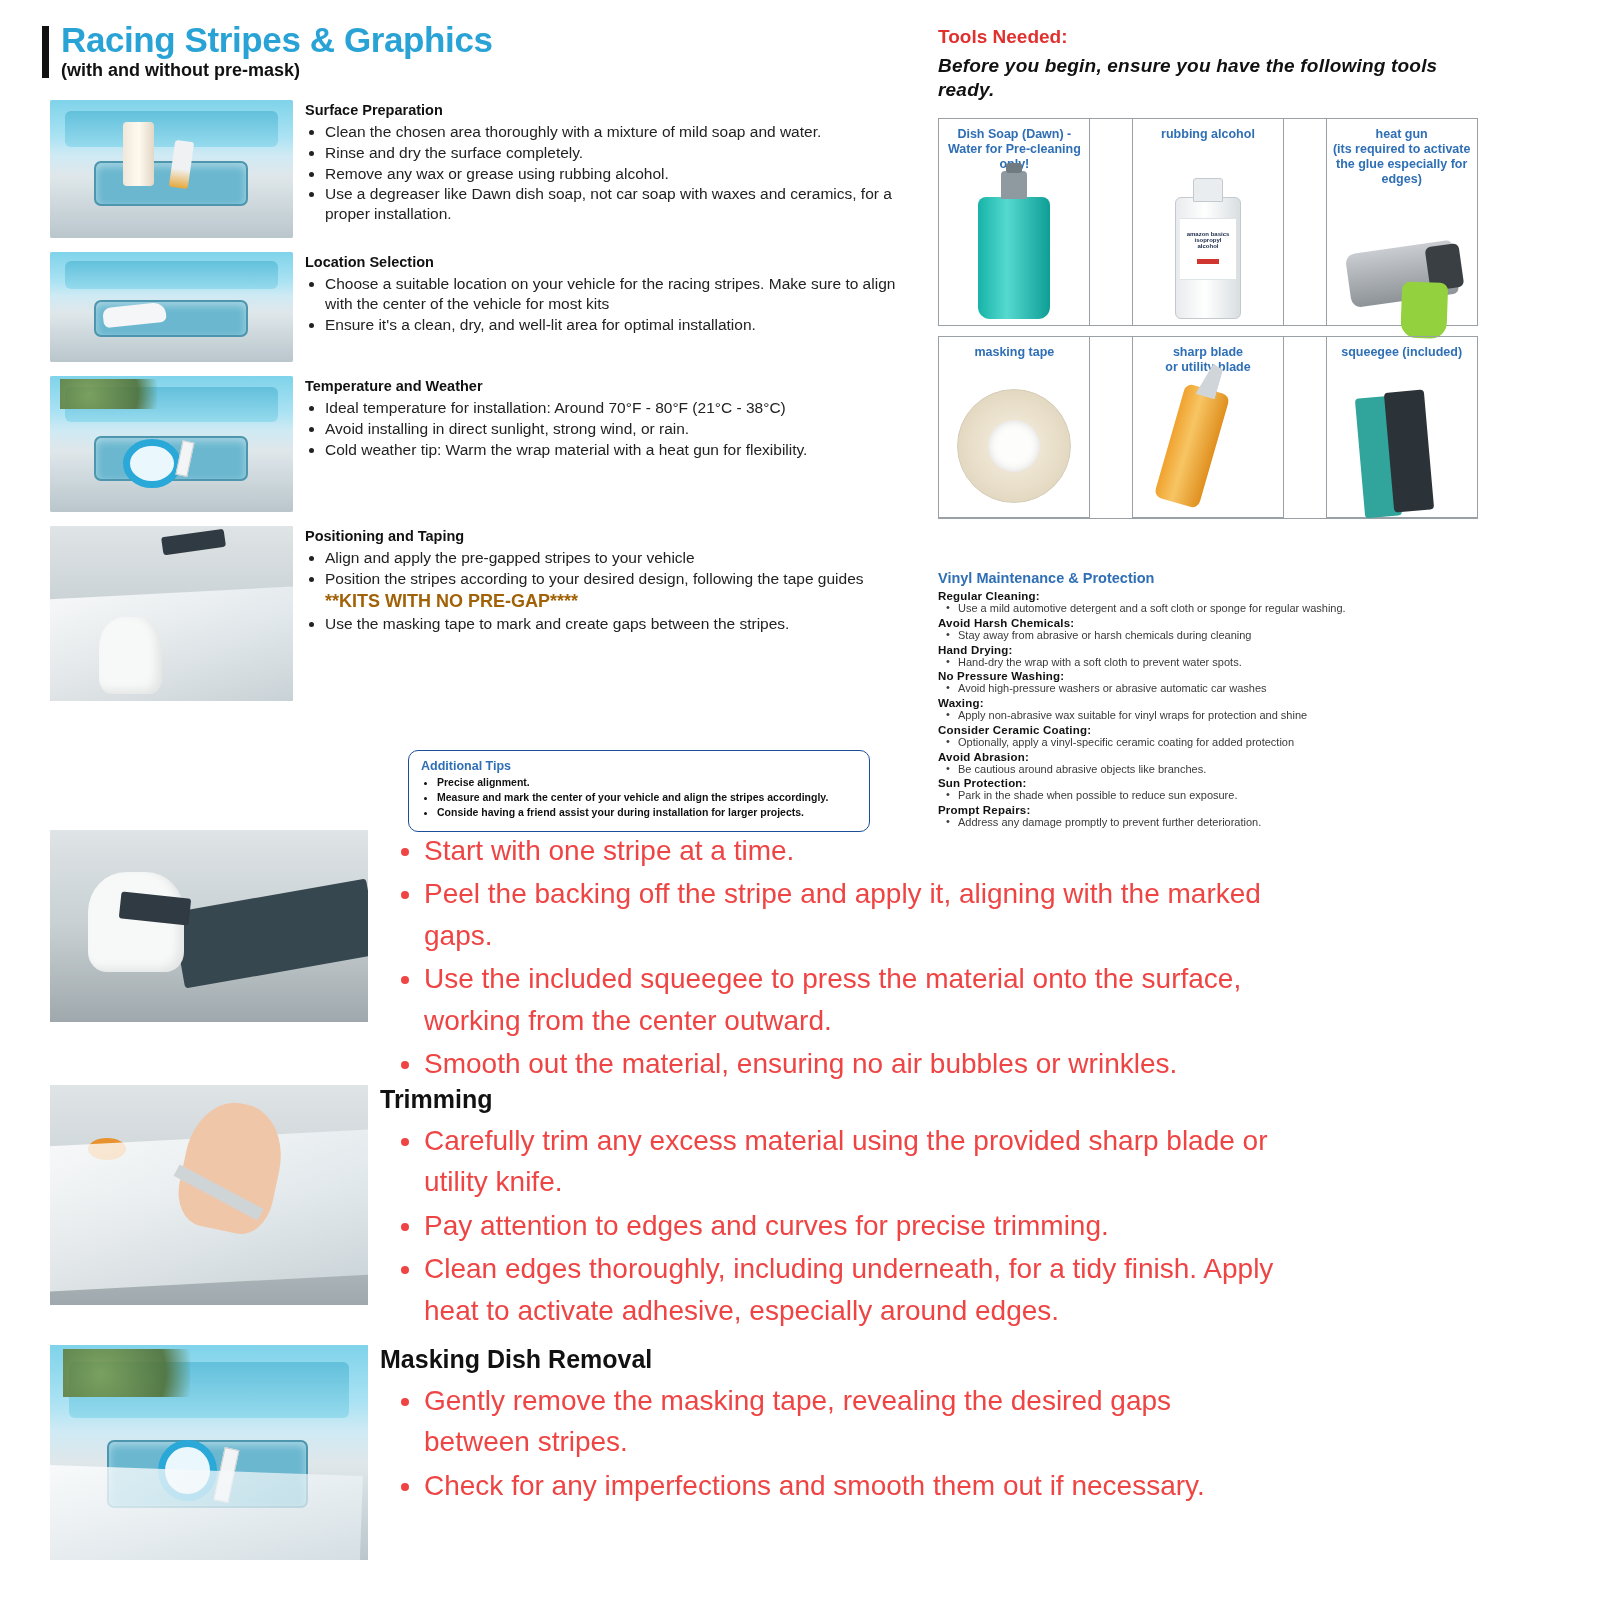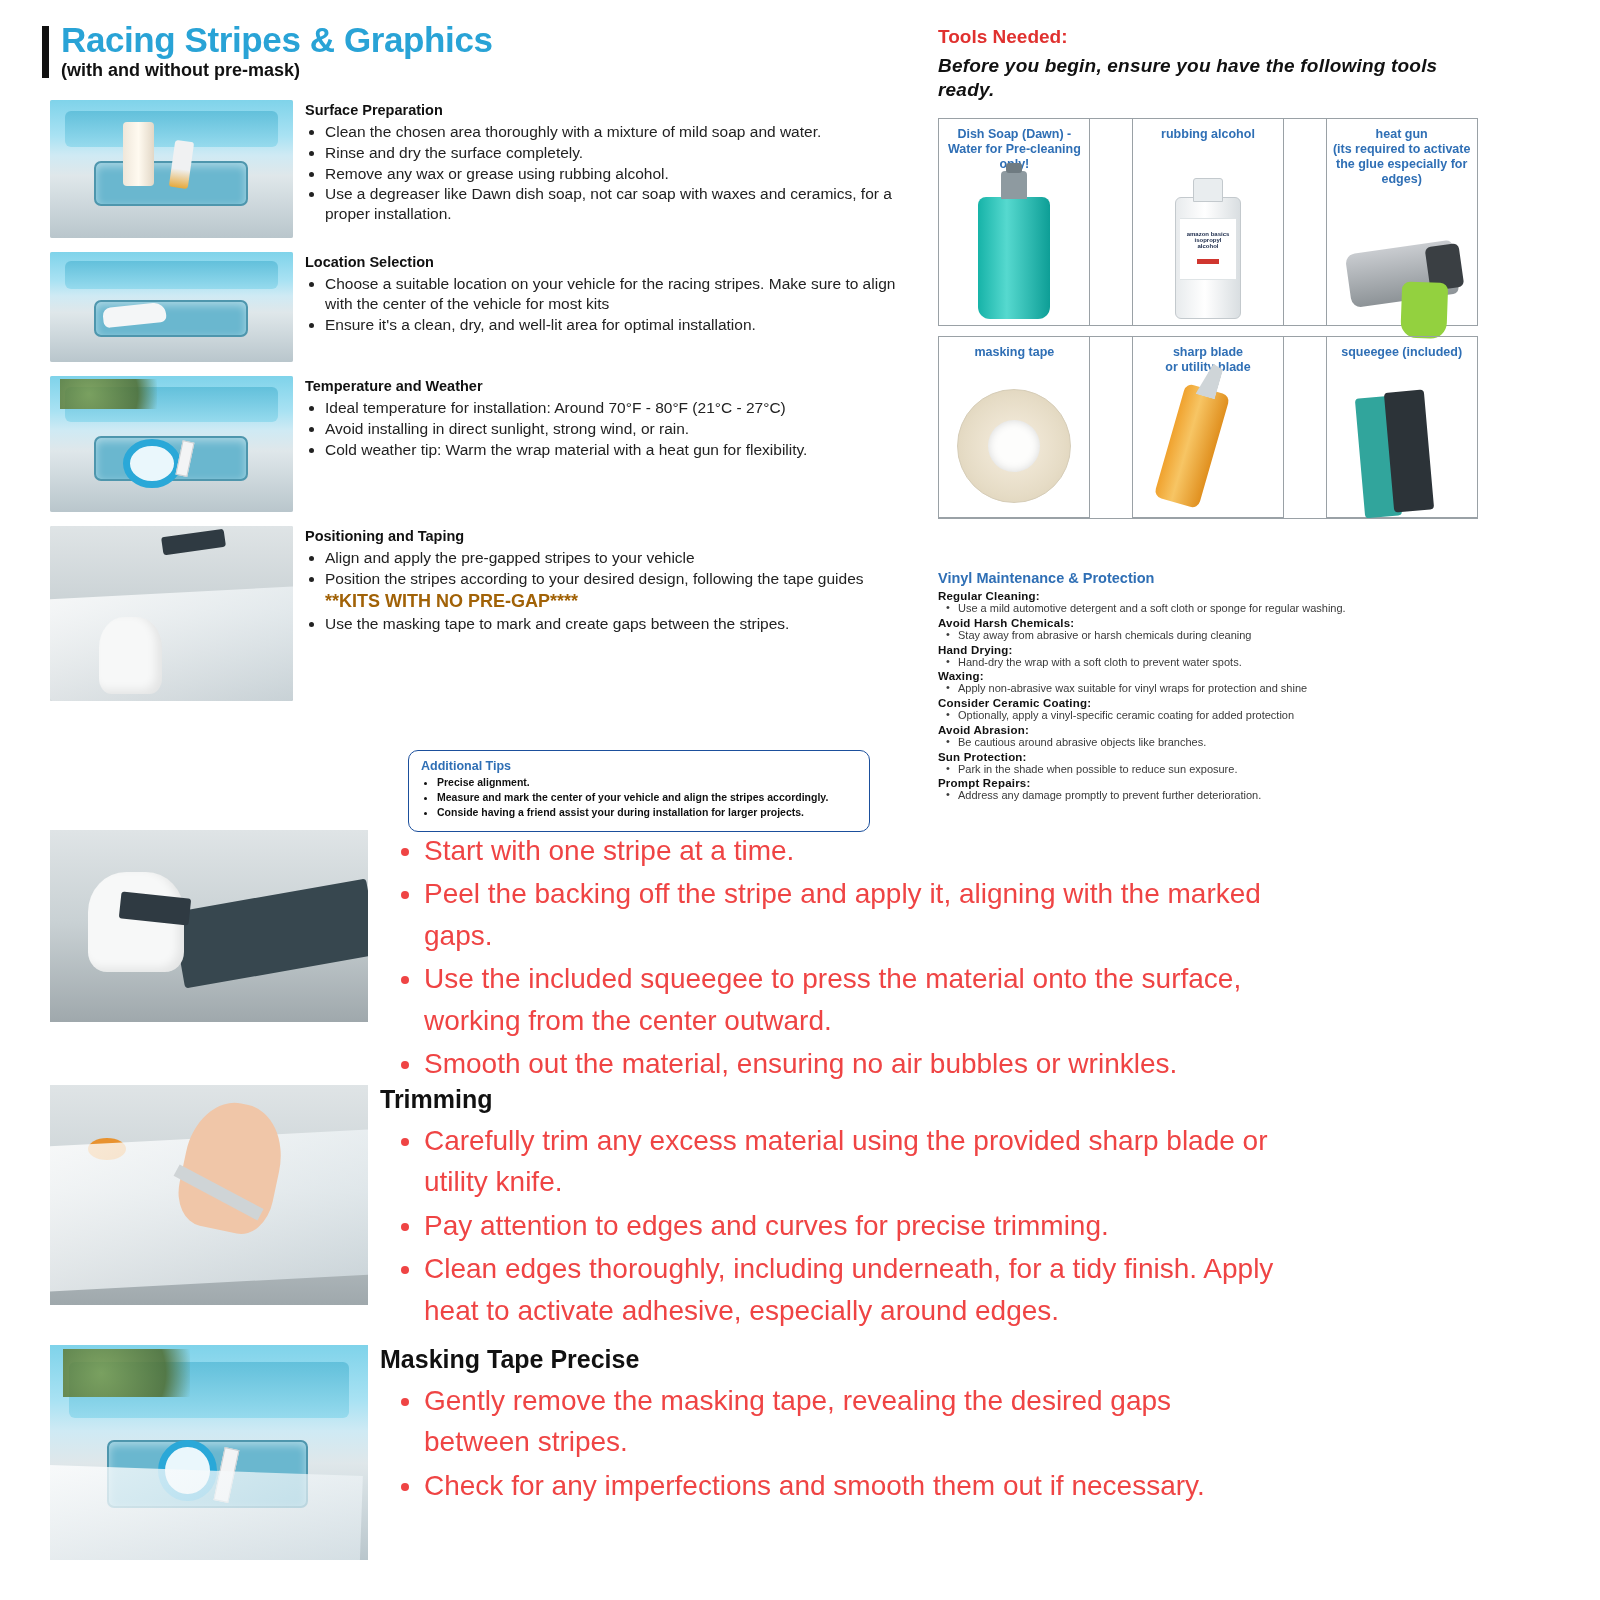--- a/index.html
+++ b/index.html
@@ -636,21 +636,21 @@
       <div class="step-photo" style="height:136px">
         <div class="ph ph-hood"></div>
         <div class="ph-tree"></div>
         <div class="ph-tray"></div>
         <div class="ph-tape"></div>
         <div class="ph-knife"></div>
       </div>
       <div class="step-text">
         <div class="step-title">Temperature and Weather</div>
         <ul class="step-list">
-          <li>Ideal temperature for installation: Around 70°F - 80°F (21°C - 27°C)</li>
+          <li>Ideal temperature for installation: Around 70°F - 80°F (21°C - 38°C)</li>
           <li>Avoid installing in direct sunlight, strong wind, or rain.</li>
           <li>Cold weather tip: Warm the wrap material with a heat gun for flexibility.</li>
         </ul>
       </div>
     </div>
 
     <div class="step">
       <div class="step-photo" style="height:175px">
         <div class="ph ph-panel"></div>
         <div class="ph-squeegee"></div>
@@ -750,20 +750,24 @@
     </div>
     <div class="maint-item">
       <div class="maint-h">Avoid Harsh Chemicals:</div>
       <div class="maint-b">Stay away from abrasive or harsh chemicals during cleaning</div>
     </div>
     <div class="maint-item">
       <div class="maint-h">Hand Drying:</div>
       <div class="maint-b">Hand-dry the wrap with a soft cloth to prevent water spots.</div>
     </div>
     <div class="maint-item">
+      <div class="maint-h">No Pressure Washing:</div>
+      <div class="maint-b">Avoid high-pressure washers or abrasive automatic car washes</div>
+    </div>
+    <div class="maint-item">
       <div class="maint-h">Waxing:</div>
       <div class="maint-b">Apply non-abrasive wax suitable for vinyl wraps for protection and shine</div>
     </div>
     <div class="maint-item">
       <div class="maint-h">Consider Ceramic Coating:</div>
       <div class="maint-b">Optionally, apply a vinyl-specific ceramic coating for added protection</div>
     </div>
     <div class="maint-item">
       <div class="maint-h">Avoid Abrasion:</div>
       <div class="maint-b">Be cautious around abrasive objects like branches.</div>
@@ -816,21 +820,21 @@
   <div class="big" id="s-mask">
     <div class="big-photo">
       <div class="ph ph-hood"></div>
       <div class="ph-tree"></div>
       <div class="ph-tray"></div>
       <div class="ph-tape" style="left:34%;top:44%;width:14%;height:22%"></div>
       <div class="ph-knife"></div>
       <div class="ph-film" style="left:-10%;top:58%;height:52%;transform:rotate(2deg)"></div>
     </div>
     <div class="big-text">
-      <div class="big-title">Masking Tape Precise</div>
+      <div class="big-title">Masking Dish Removal</div>
       <ul class="big-list">
         <li>Gently remove the masking tape, revealing the desired gaps between stripes.</li>
         <li>Check for any imperfections and smooth them out if necessary.</li>
       </ul>
     </div>
   </div>
 
 </div>
 
 </body></html>

